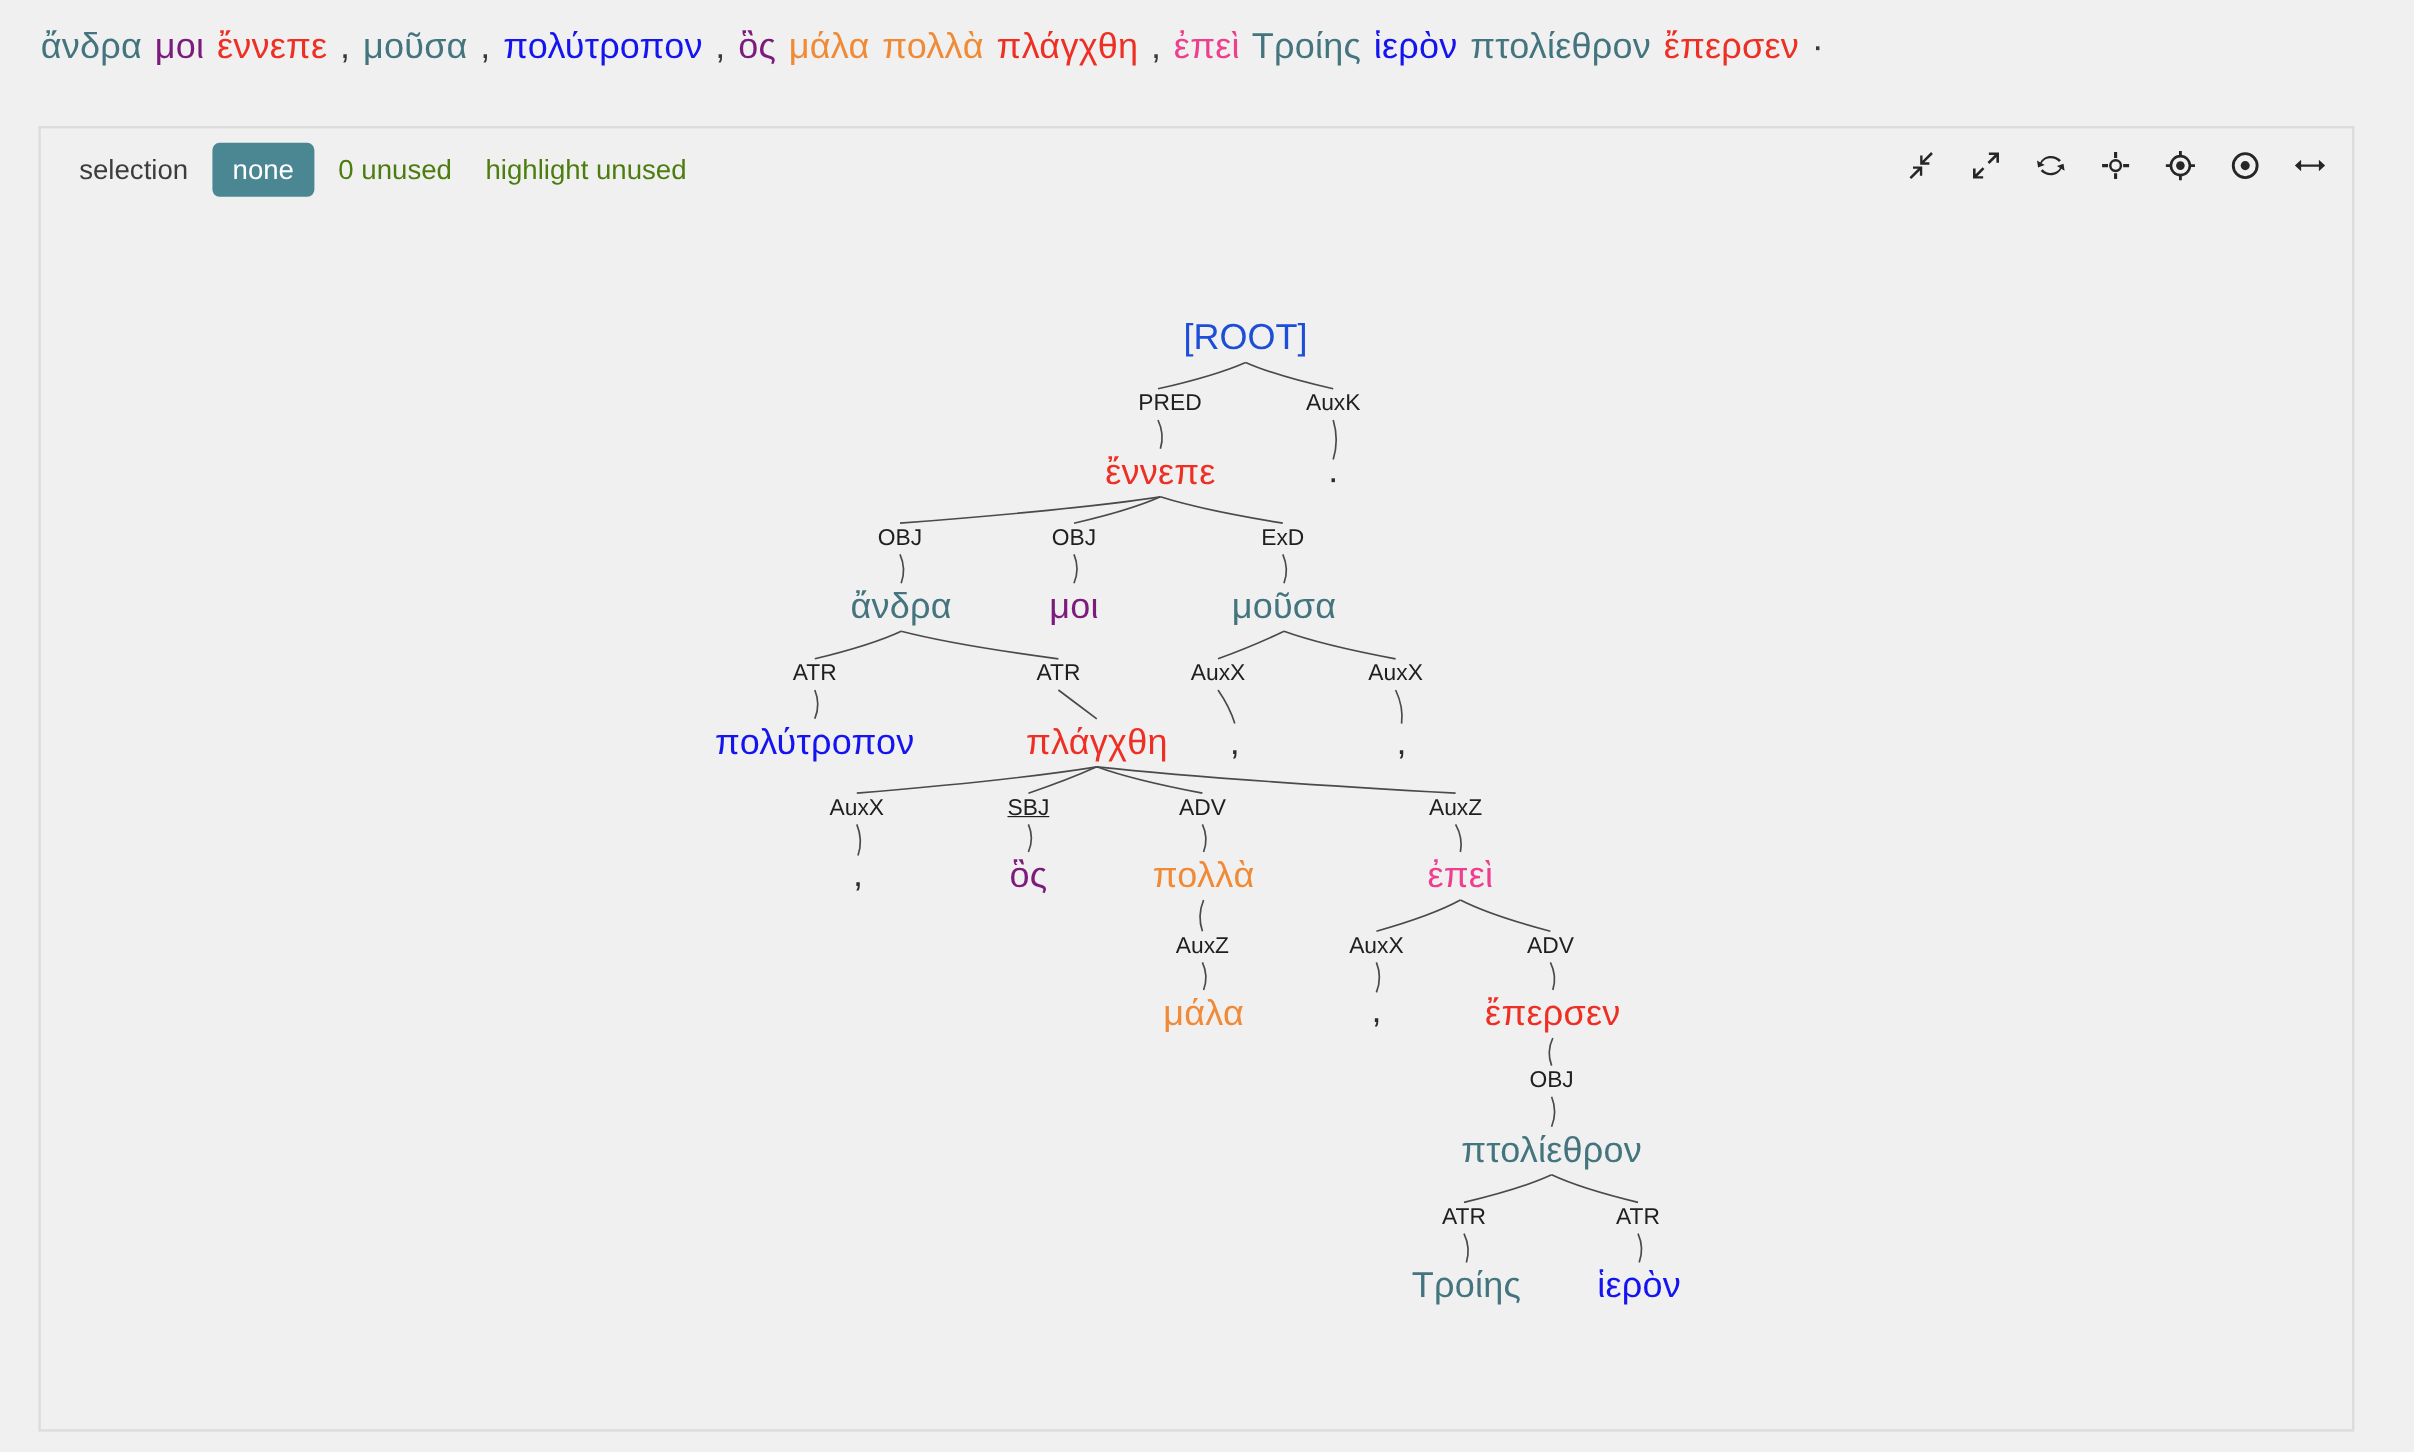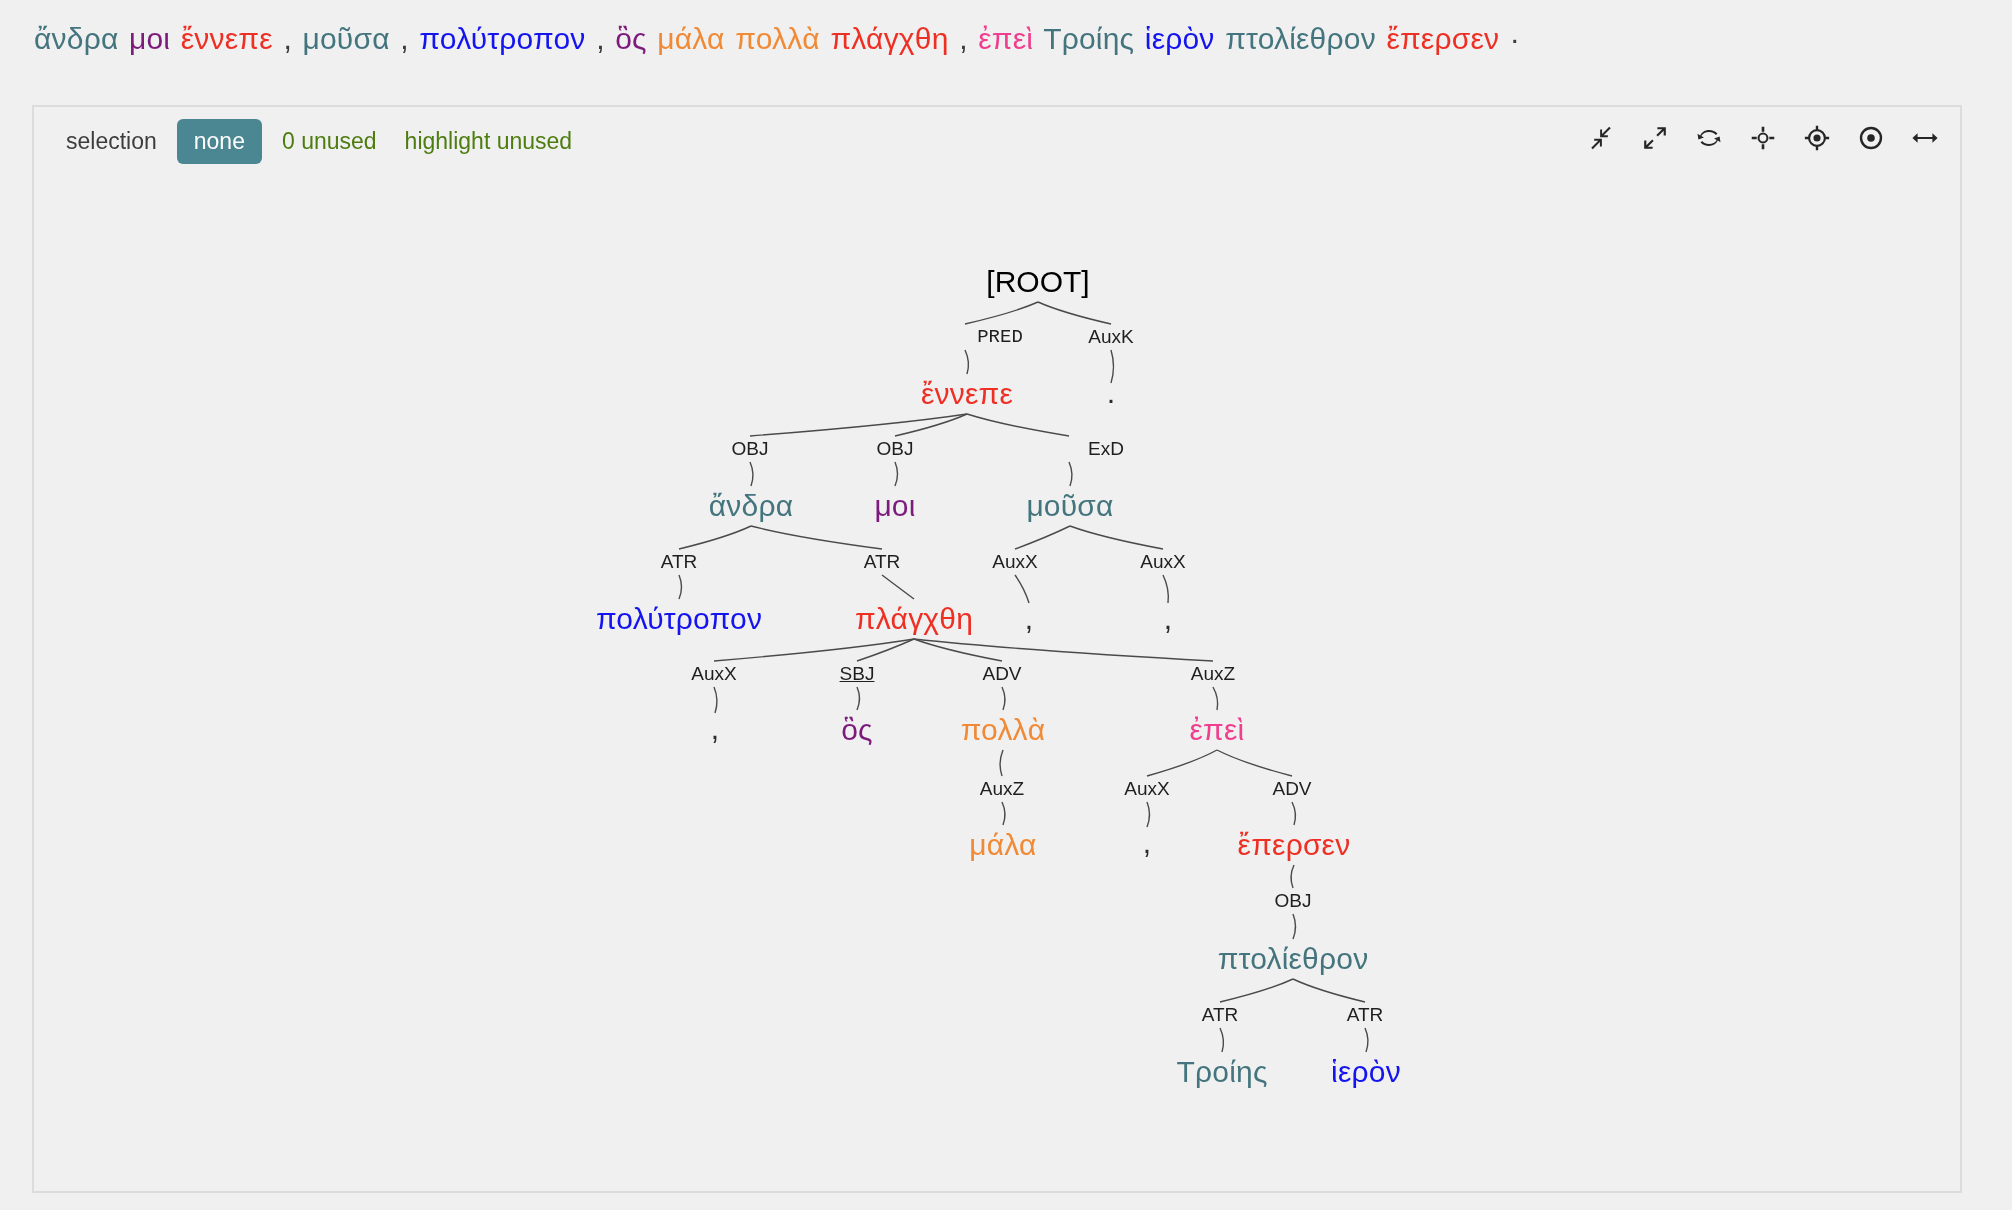--- a/index.html
+++ b/index.html
@@ -207,28 +207,28 @@
         <path d="M 968 633 Q 973.34 644.5 969 656" fill="none" stroke="#4a4a4a" stroke-width="1.4"></path>
         <path d="M 1113 633 Q 1118 645.5 1113 658" fill="none" stroke="#4a4a4a" stroke-width="1.4"></path>
         <path d="M 1258 633 Q 1263.68 644.5 1260 656" fill="none" stroke="#4a4a4a" stroke-width="1.4"></path>
         <path d="M 1260 696 Q 1254.66 707.5 1259 719" fill="none" stroke="#4a4a4a" stroke-width="1.4"></path>
         <path d="M 1259 745 Q 1264 757.5 1259 770" fill="none" stroke="#4a4a4a" stroke-width="1.4"></path>
         <path d="M 1259 810 Q 1234.18 821.5 1186 833" fill="none" stroke="#4a4a4a" stroke-width="1.4"></path>
         <path d="M 1259 810 Q 1283.48 821.5 1331 833" fill="none" stroke="#4a4a4a" stroke-width="1.4"></path>
         <path d="M 1186 859 Q 1191.68 871 1188 883" fill="none" stroke="#4a4a4a" stroke-width="1.4"></path>
         <path d="M 1331 859 Q 1336.34 871 1332 883" fill="none" stroke="#4a4a4a" stroke-width="1.4"></path>
       </svg>
-  <div class="node root" style="left: 1004px; top: 113px; color: #000000;">[ROOT]</div>
-      <div class="node rel" style="left: 966px; top: 168px; font-family: Liberation Mono, monospace;">PRED</div>
+  <div class="node root" style="left: 1004px; top: 113px; color: #1d4ed8;">[ROOT]</div>
+      <div class="node rel" style="left: 941px; top: 168px;">PRED</div>
       <div class="node rel" style="left: 1077px; top: 168px;">AuxK</div>
       <div class="node word" style="left: 933px; top: 225px; color: rgb(238, 47, 36);">ἔννεπε</div>
       <div class="node punct" style="left: 1077px; top: 230px;">·</div>
       <div class="node rel" style="left: 716px; top: 280px;">OBJ</div>
       <div class="node rel" style="left: 861px; top: 280px;">OBJ</div>
-      <div class="node rel" style="left: 1035px; top: 280px; margin-left: 37px;">ExD</div>
+      <div class="node rel" style="left: 1035px; top: 280px;">ExD</div>
       <div class="node word" style="left: 717px; top: 337px; color: rgb(68, 117, 126);">ἄνδρα</div>
       <div class="node word" style="left: 861px; top: 337px; color: rgb(125, 27, 125);">μοι</div>
       <div class="node word" style="left: 1036px; top: 337px; color: rgb(68, 117, 126);">μοῦσα</div>
       <div class="node rel" style="left: 645px; top: 393px;">ATR</div>
       <div class="node rel" style="left: 848px; top: 393px;">ATR</div>
       <div class="node rel" style="left: 981px; top: 393px;">AuxX</div>
       <div class="node rel" style="left: 1129px; top: 393px;">AuxX</div>
       <div class="node word" style="left: 645px; top: 450px; color: rgb(20, 20, 240);">πολύτροπον</div>
       <div class="node word" style="left: 880px; top: 450px; color: rgb(238, 47, 36);">πλάγχθη</div>
       <div class="node punct" style="left: 995px; top: 450px;">,</div>

